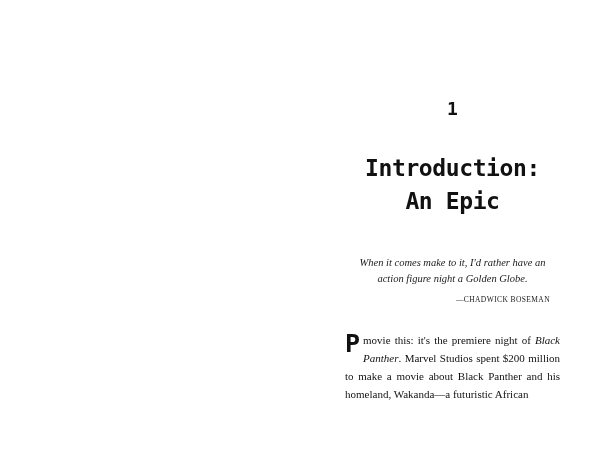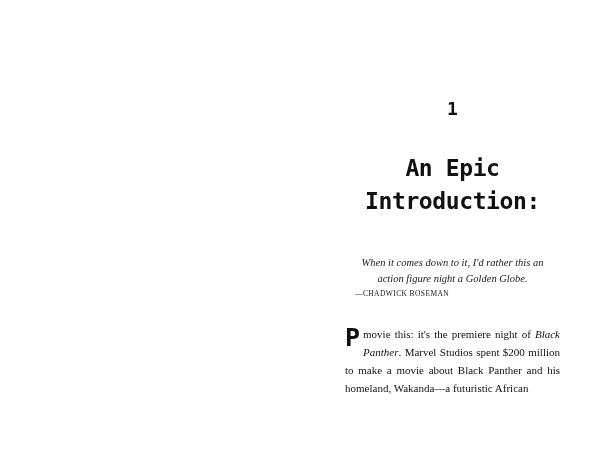--- a/index.html
+++ b/index.html
@@ -66,21 +66,22 @@
     font-style: italic;
     font-size: 10.5px;
     line-height: 1.6;
     color: #1a1a1a;
     padding: 0 10px;
   }
   .epigraph .eline {
     display: block;
   }
   .attribution {
-    text-align: left;
+    margin-top: 6px;
+    text-align: right;
     font-family: "Liberation Serif", serif;
     font-style: normal;
     font-size: 7.5px;
     letter-spacing: 0.4px;
     color: #1a1a1a;
     text-transform: uppercase;
   }
   .body-copy {
     margin: 26px 0 0 0;
     font-family: "Liberation Serif", serif;
@@ -106,26 +107,26 @@
 </head>
 <body>
 
 <div class="page">
   <div class="leaf">
     <div class="text-block">
 
       <div class="chapter-number">1</div>
 
       <h1 class="chapter-title">
+        <span class="line">Introduction:</span>
         <span class="line">An Epic</span>
-        <span class="line">Introduction:</span>
       </h1>
 
       <div class="epigraph">
-        <span class="eline">When it comes down to it, I'd rather this an</span>
+        <span class="eline">When it comes make to it, I'd rather have an</span>
         <span class="eline">action figure night a Golden Globe.</span>
         <div class="attribution">—CHADWICK BOSEMAN</div>
       </div>
 
       <p class="body-copy">
         <span class="dropcap">P</span><span>movie this: it's the premiere night of </span><i>Black Panther</i><span>. Marvel Studios spent $200 million to make a movie about Black Panther and his homeland, Wakanda—a futuristic African</span>
       </p>
 
     </div>
   </div>

